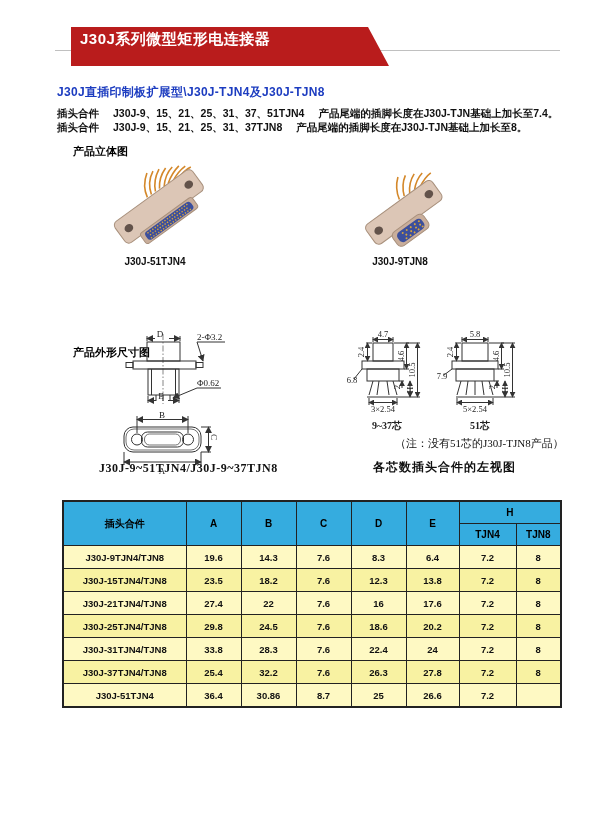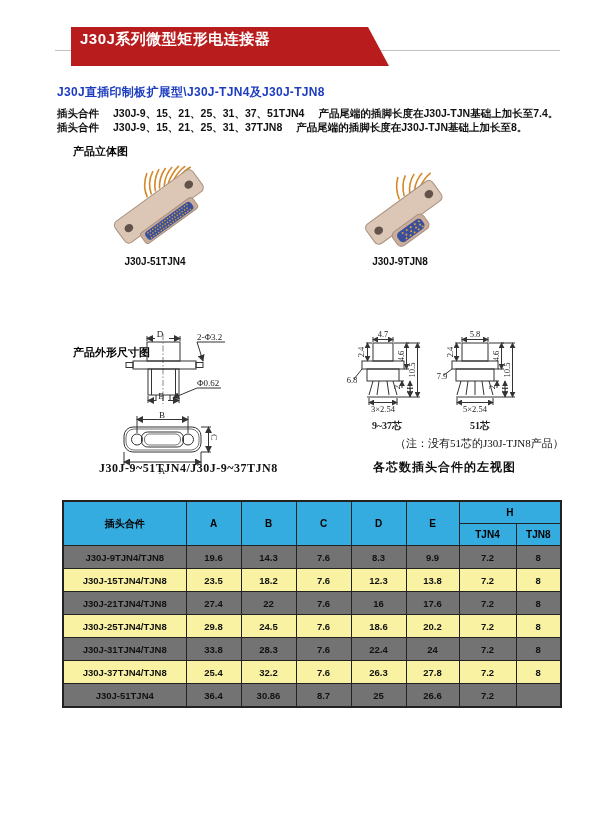--- a/index.html
+++ b/index.html
@@ -37,21 +37,21 @@
   .dimtxt-sm { font-size:8.5px; }
   .figcap { font-size:10px; font-weight:bold; }
 
   
   table.dims { position:absolute; left:62px; top:500px; width:498px;
                border-collapse:collapse; table-layout:fixed;
                border:2px solid #222; }
   table.dims th, table.dims td { border:1.5px solid #222; text-align:center;
                padding:0; overflow:hidden; white-space:nowrap; }
   table.dims th { background:#35acdf; font-size:10px; font-weight:bold; height:21px; color:#000; }
-  table.dims td { font-size:9.5px; font-weight:bold; height:22px; background:#737373; }
+  table.dims td { font-size:9.5px; font-weight:bold; height:22px; background:#fef9c3; }
   table.dims tbody tr:nth-child(even) td { background:#f8f2a2; }
 </style>
 </head>
 <body>
 
 <div class="abs banner-rule"></div>
 <div class="abs banner">
   <div class="banner-title">J30J系列微型矩形电连接器</div>
 </div>
 
@@ -320,21 +320,21 @@
       <th>TJN8</th>
     </tr>
   </thead>
   <tbody>
     <tr>
       <td>J30J-9TJN4/TJN8</td>
       <td>19.6</td>
       <td>14.3</td>
       <td>7.6</td>
       <td>8.3</td>
-      <td>9.9</td>
+      <td>6.4</td>
       <td>7.2</td>
       <td>8</td>
     </tr>
     <tr>
       <td>J30J-15TJN4/TJN8</td>
       <td>23.5</td>
       <td>18.2</td>
       <td>7.6</td>
       <td>12.3</td>
       <td>13.8</td>

